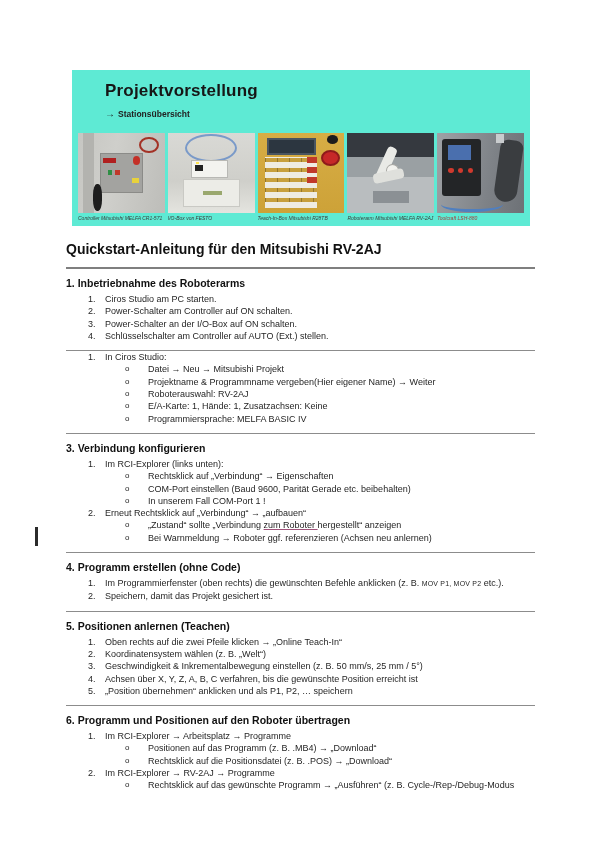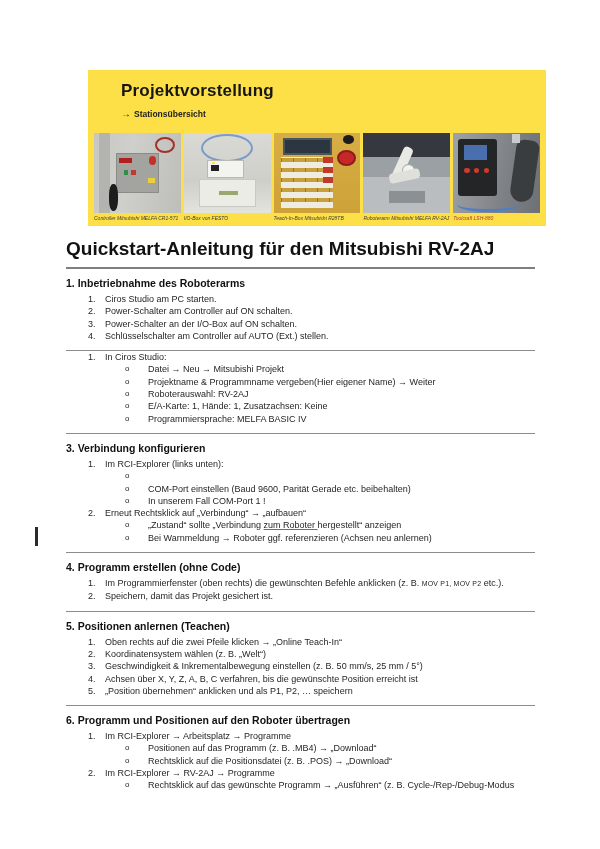--- a/index.html
+++ b/index.html
@@ -1,20 +1,20 @@
 <!DOCTYPE html>
 <html><head>
 <meta charset="utf-8">
 <style>
   html,body{margin:0;padding:0;background:#ffffff;}
   .page{position:relative;width:600px;height:849px;background:#ffffff;overflow:hidden;
         font-family:"Liberation Sans",sans-serif;color:#1f1f1f;}
 
   
-  .slide-panel{position:absolute;left:88px;top:70px;width:458px;height:156px;background:#fde047;}
+  .slide-panel{position:absolute;left:72px;top:70px;width:458px;height:156px;background:#5eead4;}
   .slide-title{padding:11px 0 0 33px;font-size:17px;font-weight:700;color:#161616;letter-spacing:.2px;}
   .slide-subtitle{padding:7px 4px 0 33px;font-size:8.5px;font-weight:700;color:#222;}
   .slide-subtitle .arr{font-size:10px;margin-right:3px;}
 
   .photo-strip{position:absolute;left:6px;top:63px;width:446px;display:flex;gap:3px;}
   .photo{margin:0;flex:1;}
   .thumb{position:relative;height:80px;overflow:hidden;}
   .thumb div{position:absolute;}
   figcaption{font-size:5px;font-style:italic;color:#3a3a3a;margin-top:2px;white-space:nowrap;overflow:hidden;}
   .cap-red{color:#a33c3c;}
@@ -64,21 +64,21 @@
   .p5 .scr{left:12%;top:15%;width:27%;height:19%;background:#4a6fae;}
   .p5 .d1{left:13%;top:44%;width:6%;height:6%;border-radius:50%;background:#d03a2e;}
   .p5 .d2{left:24%;top:44%;width:6%;height:6%;border-radius:50%;background:#d03a2e;}
   .p5 .d3{left:35%;top:44%;width:6%;height:6%;border-radius:50%;background:#d03a2e;}
   .p5 .gun{right:4%;top:9%;width:27%;height:78%;background:#3a3d40;border-radius:8px 8px 12px 12px;transform:rotate(8deg);}
   .p5 .noz{right:23%;top:1%;width:9%;height:12%;background:#c9ccce;}
   .p5 .cable{left:4%;bottom:1%;width:72%;height:15%;border-bottom:3px solid #4f7fc0;border-radius:50%;}
 
   
   .content{position:absolute;left:66px;top:240px;width:469px;}
-  .doc-title{margin:0;font-size:19px;line-height:18px;font-weight:700;color:#111;}
+  .doc-title{margin:0;font-size:14px;line-height:18px;font-weight:700;color:#111;}
   .rule{height:1px;background:#909090;}
   .main-rule{height:2px;background:#7f7f7f;margin-top:9px;}
   .sec-heading{font-size:10.5px;font-weight:700;color:#111;margin:8px 0 3px 0;line-height:13px;}
   .item-row,.sub-row{display:flex;font-size:9px;line-height:12.3px;}
   .item-row{padding-left:22px;}
   .item-row .num{width:17px;flex:none;}
   .sub-row{padding-left:59px;}
   .sub-row .bul{width:23px;flex:none;font-size:8px;}
   .itxt,.stxt{flex:1;}
   .sec-rule{height:1px;background:#8c8c8c;margin-top:8px;}
@@ -208,20 +208,21 @@
           <div class="stxt">Programmiersprache: MELFA BASIC IV</div>
         </div>
         <div class="sec-rule"></div>
         <div class="sec-heading">3. Verbindung konfigurieren</div>
         <div class="item-row">
           <div class="num">1.</div>
           <div class="itxt">Im RCI-Explorer (links unten):</div>
         </div>
         <div class="sub-row">
           <div class="bul">o</div>
+          <div class="stxt">Rechtsklick auf „Verbindung“ → Eigenschaften</div>
         </div>
         <div class="sub-row">
           <div class="bul">o</div>
           <div class="stxt">COM-Port einstellen (Baud 9600, Parität Gerade etc. beibehalten)</div>
         </div>
         <div class="sub-row">
           <div class="bul">o</div>
           <div class="stxt">In unserem Fall COM-Port 1 !</div>
         </div>
         <div class="item-row">

